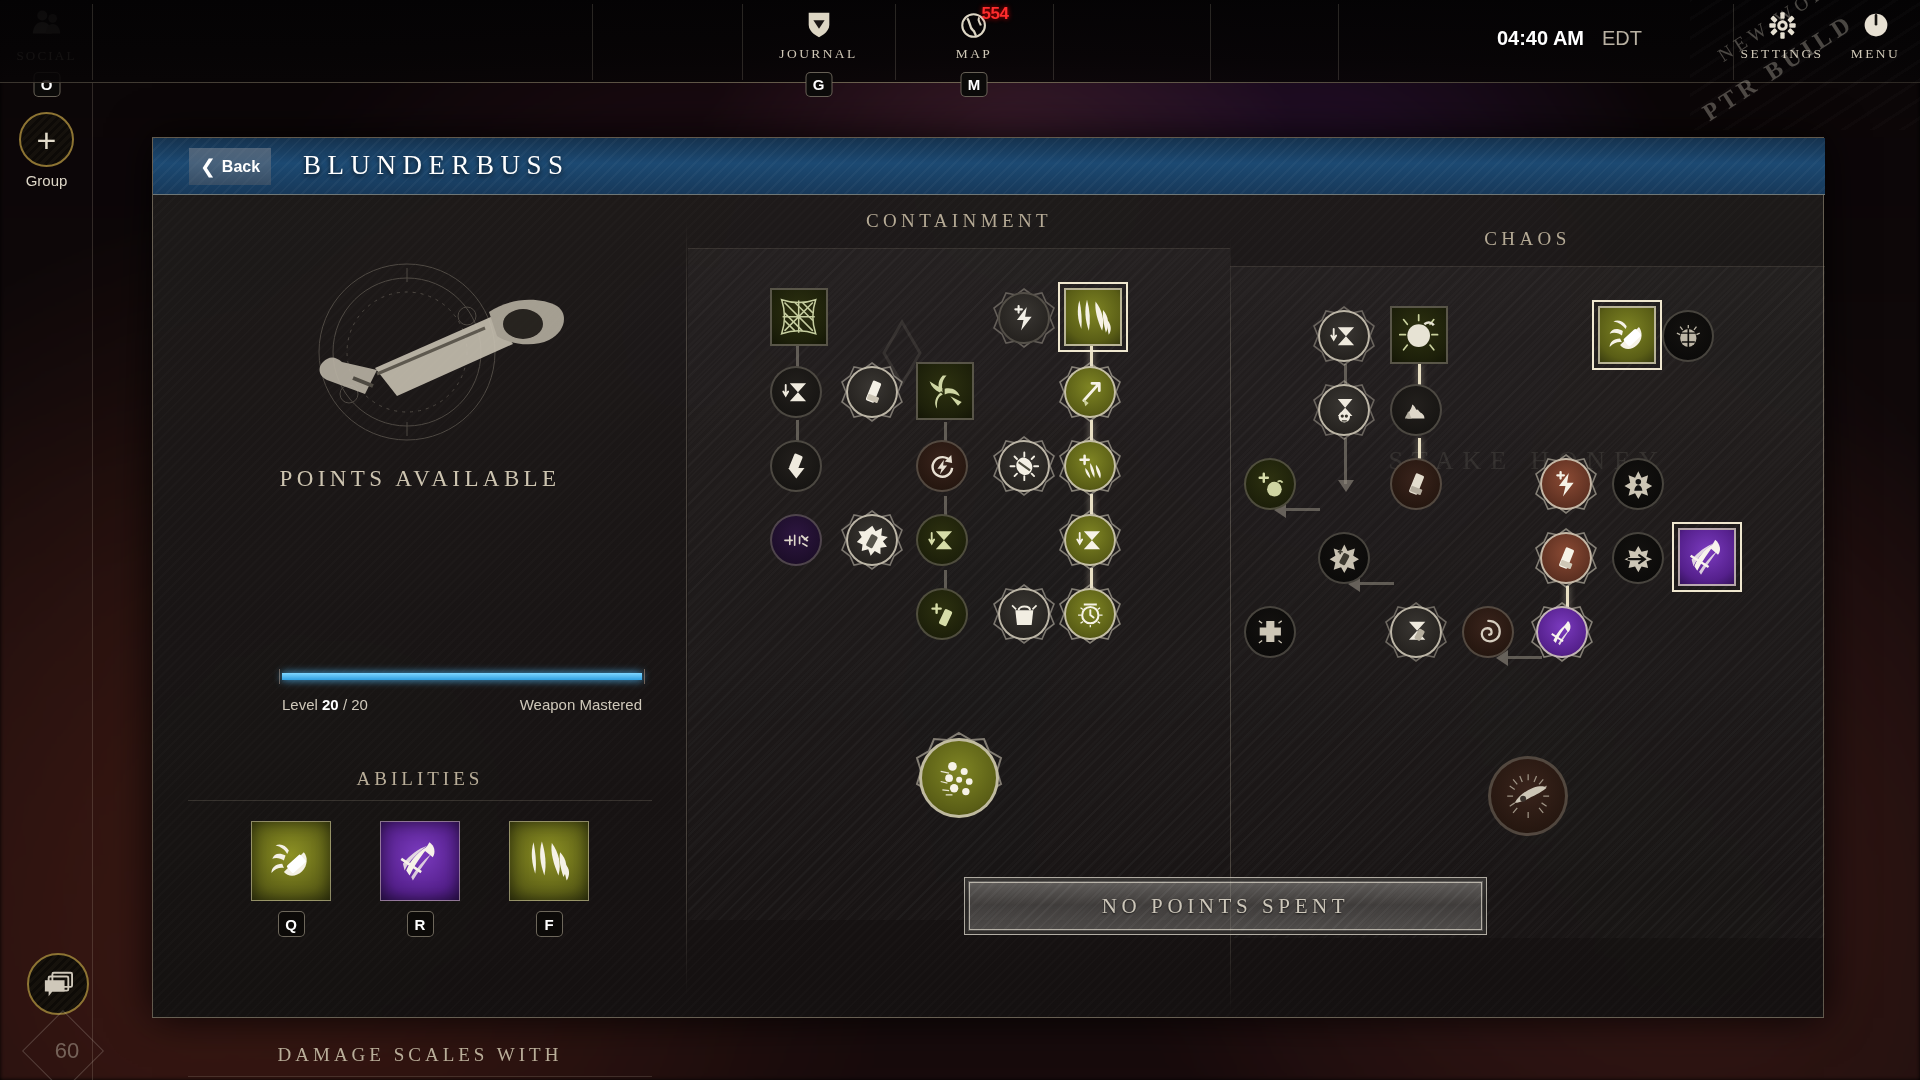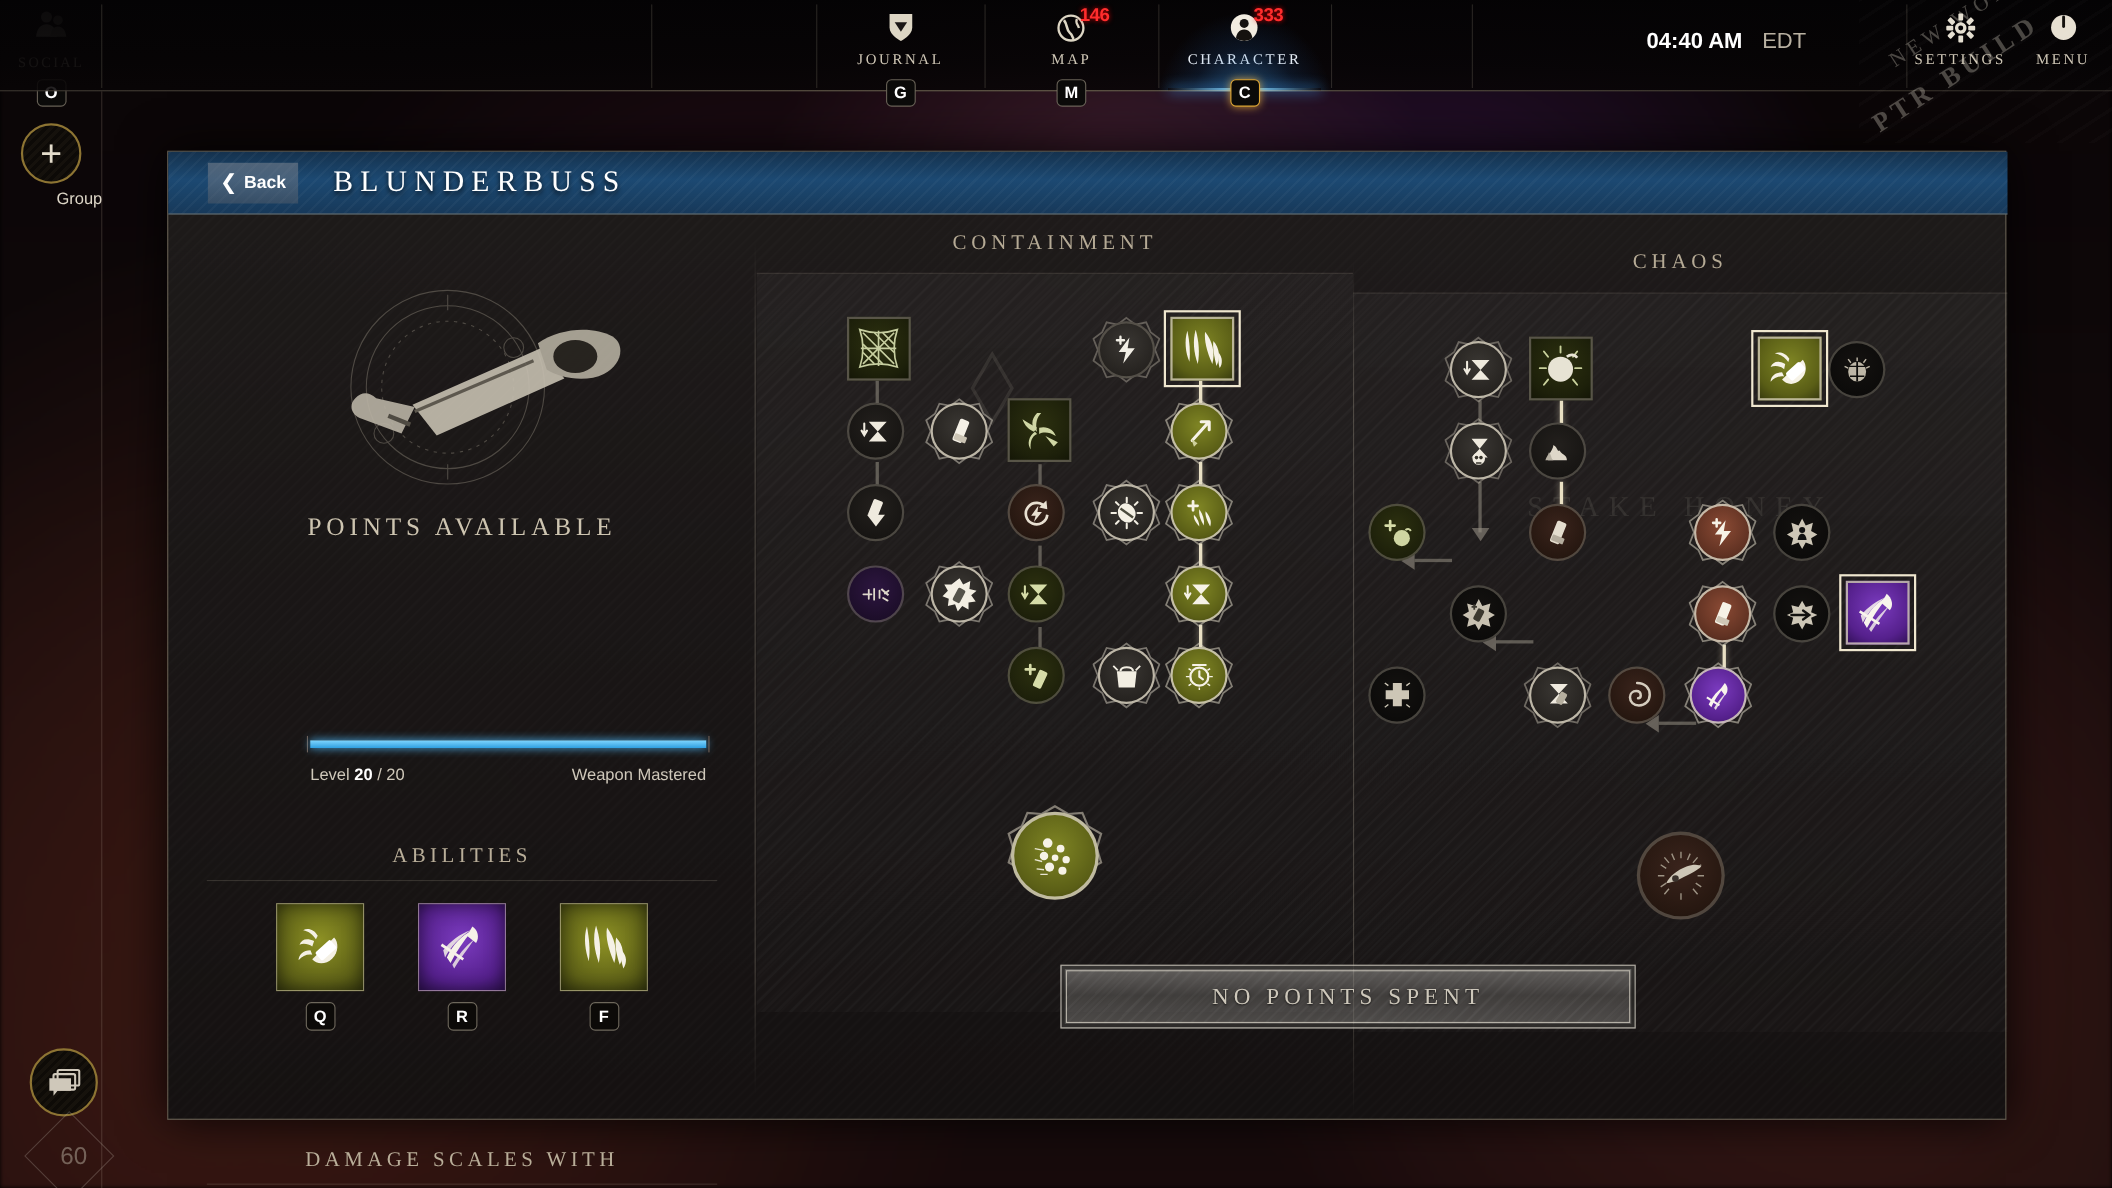--- a/index.html
+++ b/index.html
@@ -106,21 +106,21 @@
   #social { position:absolute; top:8px; left:0; width:93px; text-align:center; cursor:pointer; }
   #social .slabel { font-size:13px; letter-spacing:2.2px; color:#cfc7b6; margin-top:4px; }
   #social .keycap { top:64px; }
   #groupbtn {
     position:absolute; top:112px; left:19px; width:55px; height:55px; border-radius:50%;
     background:repeating-linear-gradient(135deg,#15110c 0 3px,#0d0a07 3px 6px);
     border:2px solid #8d7433;
     display:flex; align-items:center; justify-content:center; cursor:pointer;
   }
   #groupbtn .plus { color:#e3dccb; font-size:34px; line-height:0; font-family:"Liberation Sans",sans-serif; font-weight:300; }
-  #grouplabel { position:absolute; top:172px; left:0; width:93px; text-align:right;
+  #grouplabel { position:absolute; top:172px; left:0; width:93px; text-align:center;
      font-family:"Liberation Sans",sans-serif; font-size:15px; color:#ddd6c7; }
   #chatbtn {
     position:absolute; left:27px; bottom:65px; width:62px; height:62px; border-radius:50%;
     background:repeating-linear-gradient(135deg,#16120c 0 3px,#0e0b07 3px 6px);
     border:2px solid #8d7433; display:flex; align-items:center; justify-content:center; cursor:pointer;
   }
   #fps {
     position:absolute; left:12px; bottom:-6px; width:110px; height:70px;
     display:flex; align-items:center; justify-content:center;
     color:rgba(200,192,178,.45); font-family:"Liberation Sans",sans-serif; font-size:22px;
@@ -334,38 +334,26 @@
     <div class="keycap">G</div>
   </div>
 
   <div class="navitem" style="left:895px;width:158px">
     <div class="nicon">
       <svg width="29" height="29" viewBox="0 0 32 32">
         <circle cx="15" cy="16" r="12.5" fill="none" stroke="#ddd6c4" stroke-width="2.3"></circle>
         <path d="M8 8 C12 13 10 18 14 21 C17 23 16 26 18 27" fill="none" stroke="#ddd6c4" stroke-width="2.6"></path>
         <path d="M21 7 C19 11 22 12 23 16" fill="none" stroke="#ddd6c4" stroke-width="2.3"></path>
       </svg>
-      <div class="navbadge">146</div>
+      <div class="navbadge">554</div>
     </div>
     <div class="nlabel">MAP</div>
     <div class="keycap">M</div>
   </div>
 
-  <div class="navitem active" style="left:1053px;width:157px">
-    <div class="nicon">
-      <svg width="28" height="28" viewBox="0 0 30 30">
-        <circle cx="14" cy="15" r="13" fill="#f2ece0"></circle>
-        <circle cx="14" cy="11" r="4.4" fill="#15120f"></circle>
-        <path d="M14 17 C9 17 6.5 21 6 25.5 A13 13 0 0 0 22 25.5 C21.5 21 19 17 14 17 Z" fill="#15120f"></path>
-      </svg>
-      <div class="navbadge">333</div>
-    </div>
-    <div class="nlabel">CHARACTER</div>
-    <div class="keycap">C</div>
-  </div>
 
 
   <div id="clock">
     <span>04:40 AM</span><span class="tz">EDT</span>
   </div>
 
   <div class="navitem" style="left:1733px;width:98px">
     <div class="nicon">
       <svg width="29" height="29" viewBox="0 0 32 32">
         <path fill="#e5dfd1" d="M16 10.2a5.8 5.8 0 1 0 0 11.6 5.8 5.8 0 0 0 0-11.6zm0 3.3a2.5 2.5 0 1 1 0 5 2.5 2.5 0 0 1 0-5z"></path>

